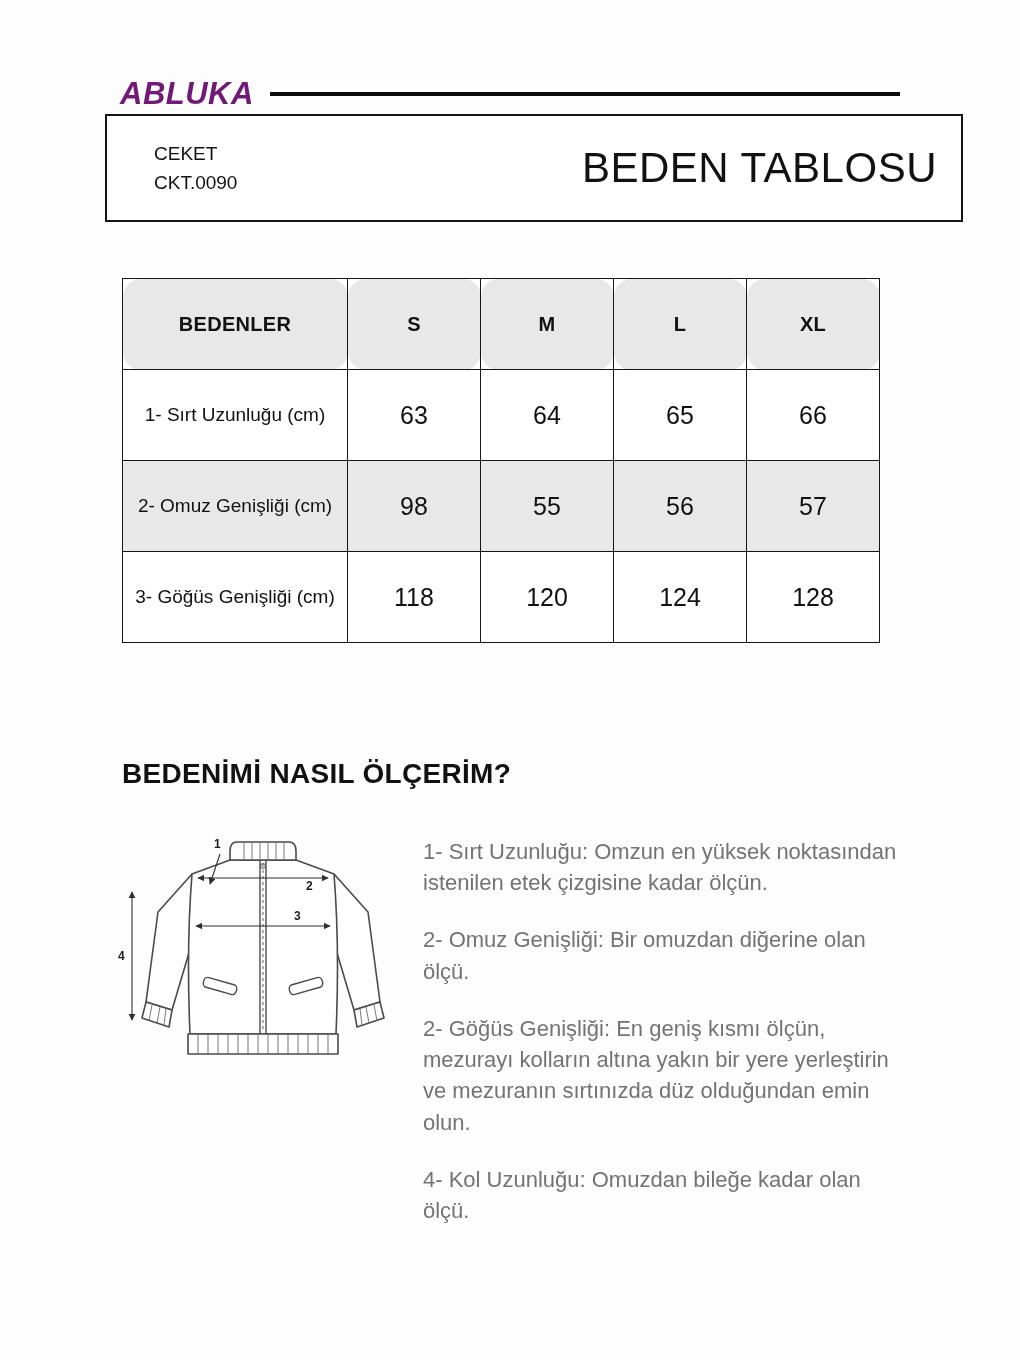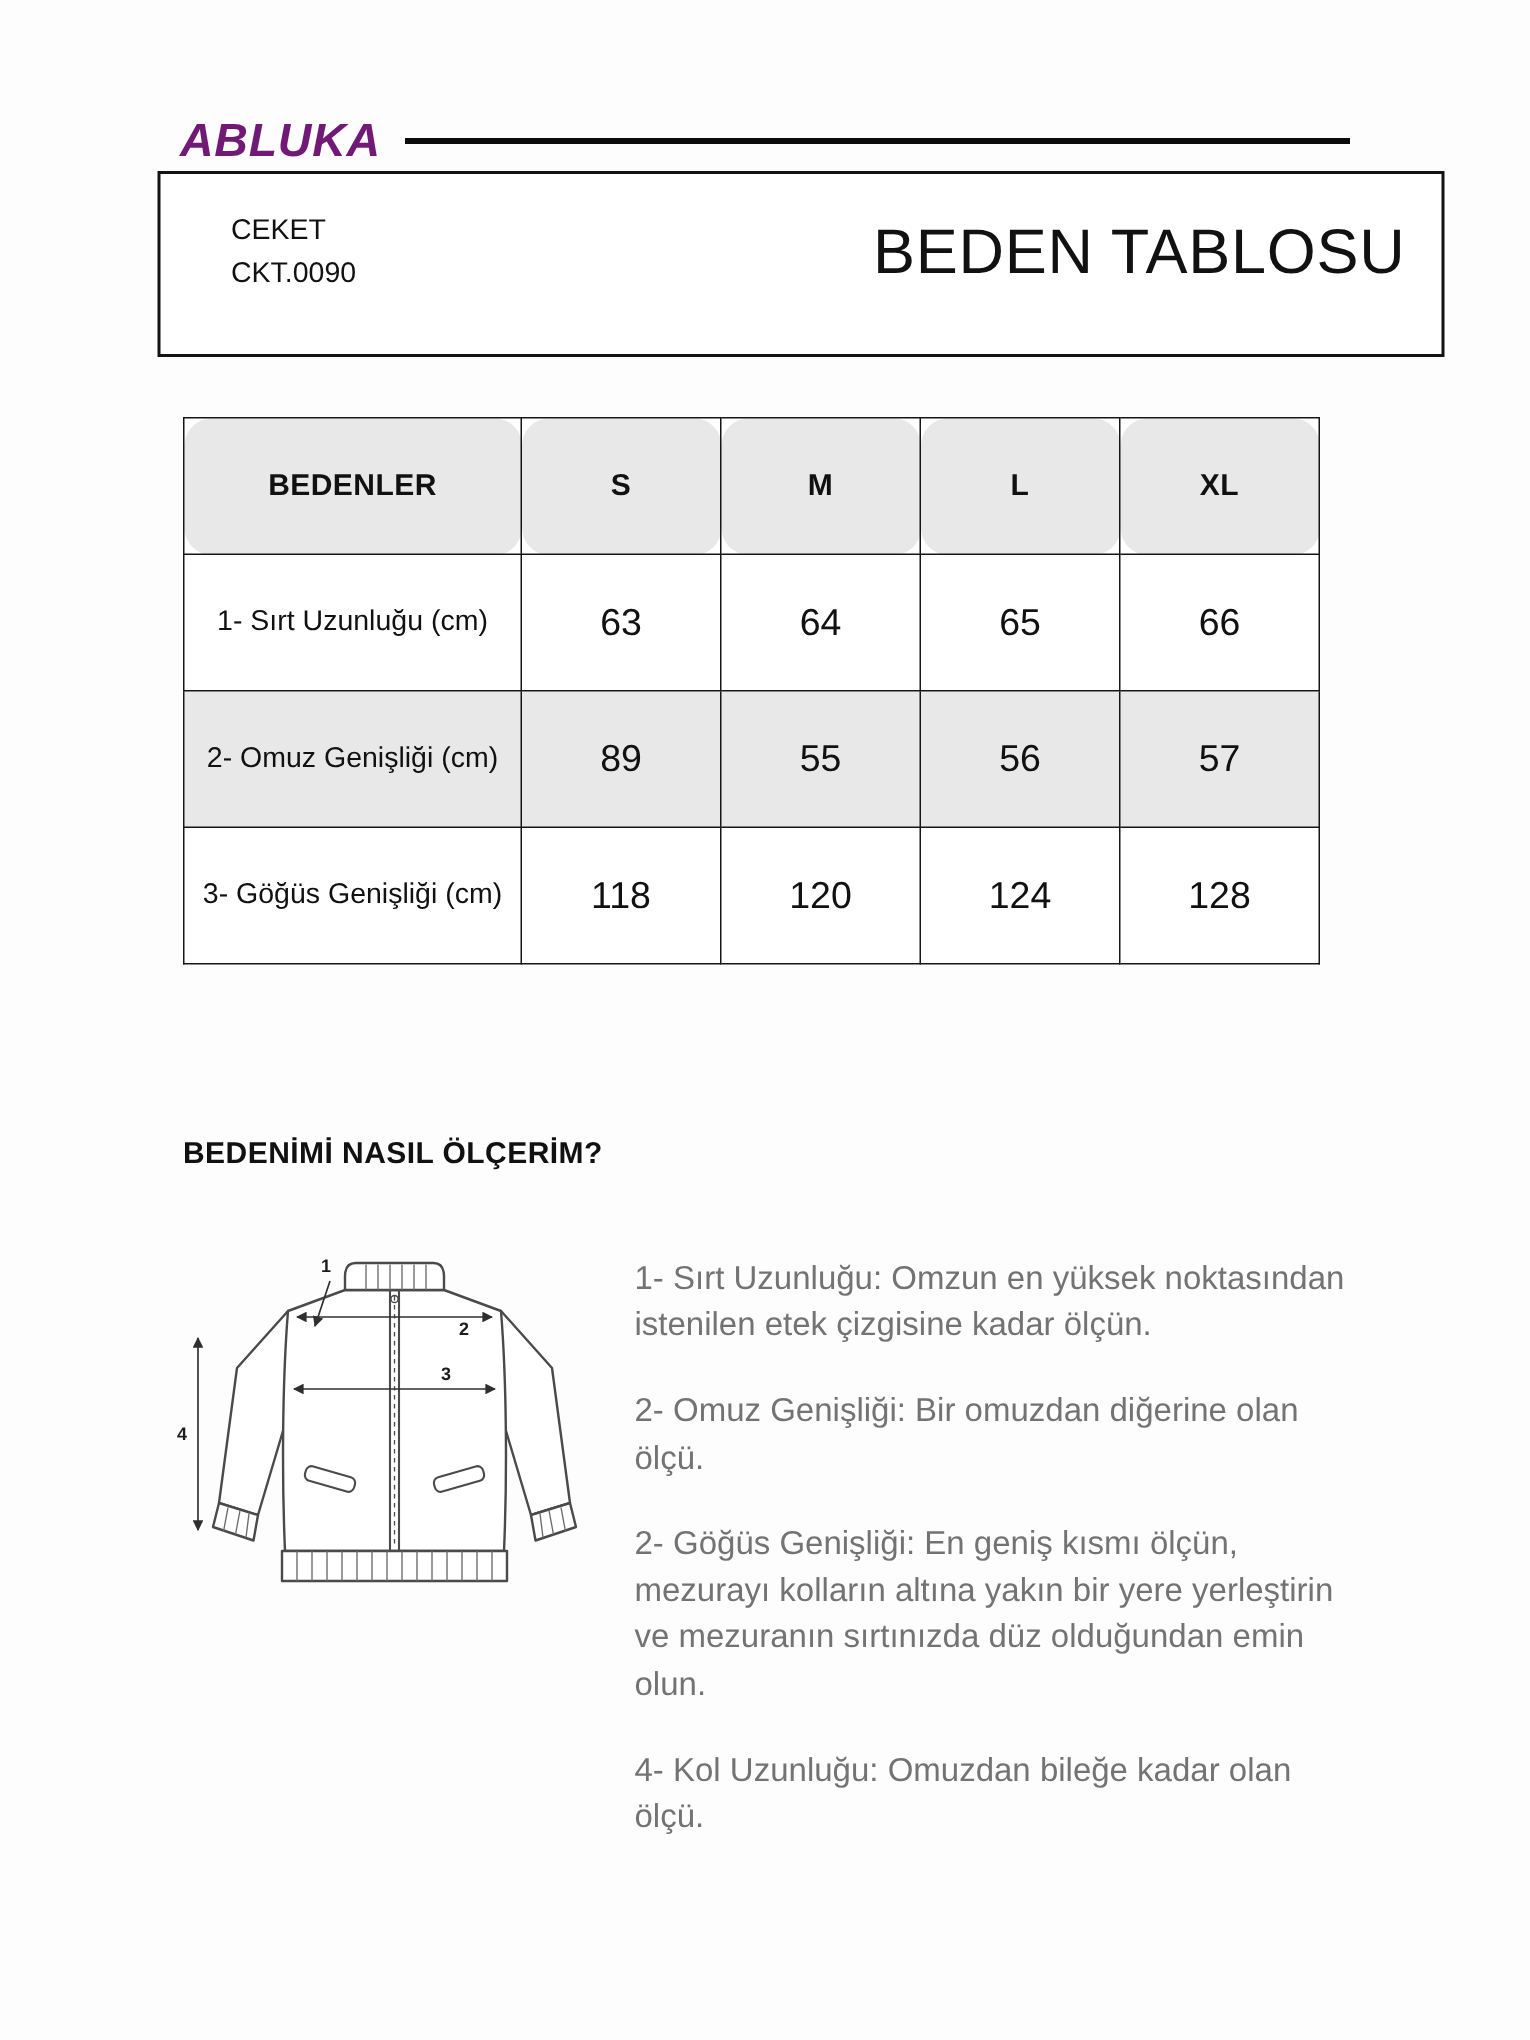--- a/index.html
+++ b/index.html
@@ -14,42 +14,42 @@
   
   .brand-row { position: absolute; left: 120px; right: 120px; top: 76px; height: 36px; display: flex; align-items: center; }
   .logo { font-size: 31px; font-weight: 700; font-style: italic; letter-spacing: 0.5px; white-space: nowrap; color: #701a75; }
   .brand-line { flex: 1; height: 4px; background: #0c0c0c; margin-left: 16px; }
 
   
   .title-box {
     position: absolute; left: 105px; top: 114px; width: 783px; height: 104px;
     border: 2px solid #131313; background: #ffffff;
     display: flex; align-items: center; justify-content: space-between;
-    padding: 0 24px 16px 47px;
+    padding: 0 24px 0 47px;
   }
   .product-name { font-size: 19px; font-weight: 500; margin-bottom: 7px; }
   .product-code { font-size: 19px; font-weight: 400; }
   .main-title { font-size: 42px; font-weight: 400; letter-spacing: 0.5px; white-space: nowrap; }
 
   
   table.size-table {
     position: absolute; left: 122px; top: 278px; width: 758px;
     border-collapse: collapse; table-layout: fixed; background: #ffffff;
   }
   .size-table th, .size-table td {
     border: 1.5px solid #161616; height: 90px;
     text-align: center; vertical-align: middle; padding: 0;
   }
   .size-table .shade { background: #e8e8e8; }
   .size-table th { font-size: 20px; font-weight: 700; letter-spacing: 0.3px; border-radius: 18px; }
   .size-table td.row-label { font-size: 19px; font-weight: 400; }
   .size-table td.val { font-size: 25px; font-weight: 500; }
 
   
-  .section-heading { position: absolute; left: 122px; top: 758px; font-size: 20px; font-weight: 800; letter-spacing: 0.3px; }
+  .section-heading { position: absolute; left: 122px; top: 758px; font-size: 28px; font-weight: 800; letter-spacing: 0.3px; }
   .diagram { position: absolute; left: 108px; top: 828px; width: 312px; height: 282px; }
   .instructions { position: absolute; left: 423px; top: 836px; width: 486px; }
   .instructions p { font-size: 22px; line-height: 1.42; margin: 0 0 26px 0; color: #737373; }
 </style>
 </head>
 <body>
 
 <div class="page">
 
   <div class="brand-row">
@@ -85,21 +85,21 @@
     <tbody>
       <tr>
         <td class="row-label">1- Sırt Uzunluğu (cm)</td>
         <td class="val">63</td>
         <td class="val">64</td>
         <td class="val">65</td>
         <td class="val">66</td>
       </tr>
       <tr>
         <td class="row-label shade">2- Omuz Genişliği (cm)</td>
-        <td class="val shade">89</td>
+        <td class="val shade">98</td>
         <td class="val shade">55</td>
         <td class="val shade">56</td>
         <td class="val shade">57</td>
       </tr>
       <tr>
         <td class="row-label">3- Göğüs Genişliği (cm)</td>
         <td class="val">118</td>
         <td class="val">120</td>
         <td class="val">124</td>
         <td class="val">128</td>

